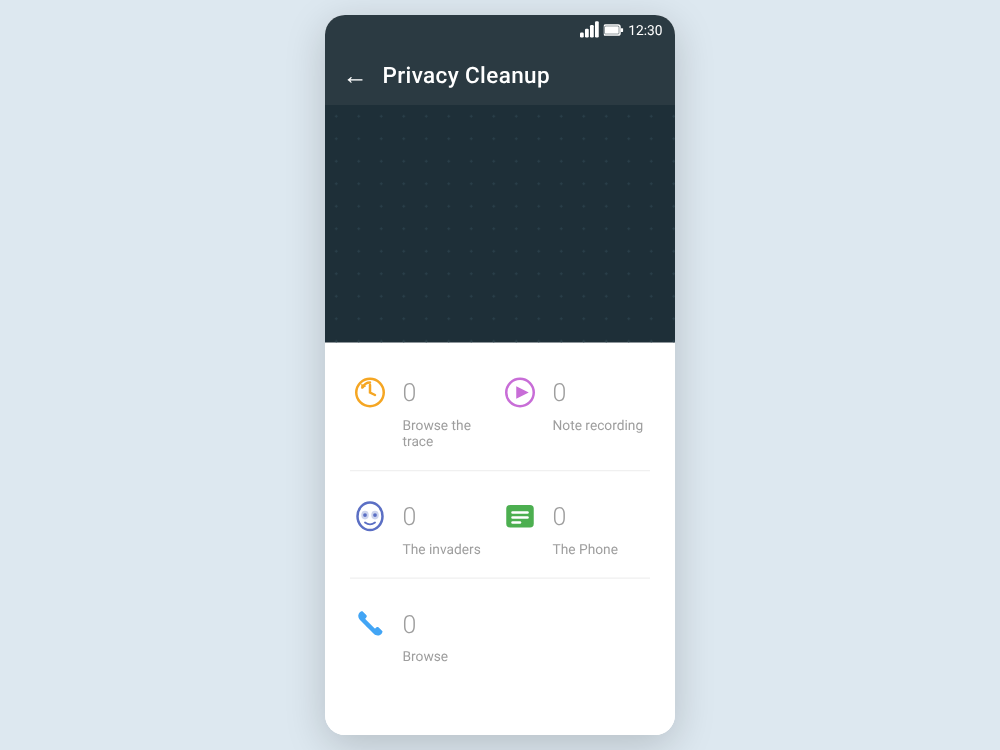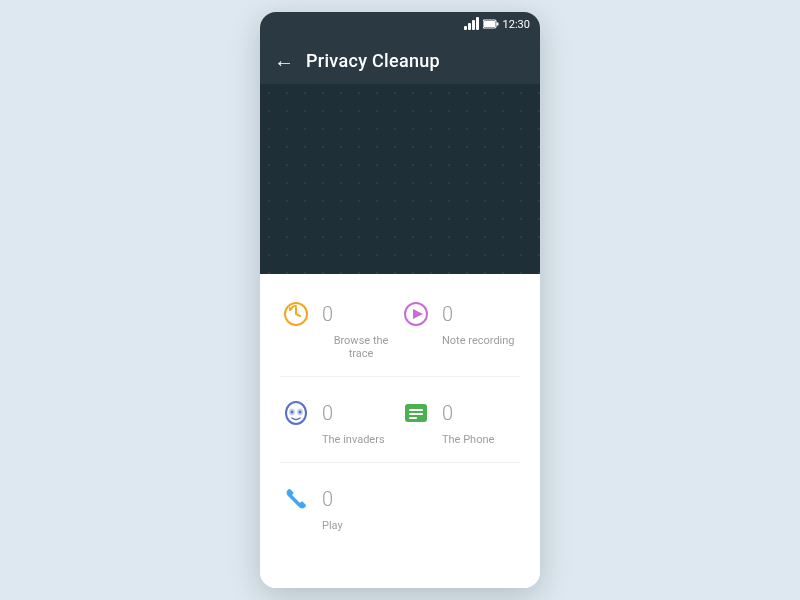--- a/index.html
+++ b/index.html
@@ -130,21 +130,20 @@
       font-weight: 300;
       color: #9e9e9e;
       line-height: 1;
     }
 
     .item-label {
       font-size: 11px;
       color: #9e9e9e;
       margin-left: 42px;
       margin-top: 2px;
-      text-align: center;
     }
   </style>
 </head>
 <body>
 
 <div class="phone-frame">
 
   <div class="status-bar">
     <div class="signal-bars">
       <span style="height:4px"></span>
@@ -244,19 +243,19 @@
       <div class="item" style="flex:1;">
         <div class="item-top">
 
           <div class="item-icon">
             <svg width="28" height="28" viewBox="0 0 28 28">
               <path d="M8 4 C8 4 6 4 5 6 C4 8 5 10 6 11 C9 14 14 19 17 22 C18 23 20 24 22 23 C24 22 24 20 24 20 L21 17 C21 17 20 16 19 17 C18 18 18 18 17 17 C15 15 13 13 11 11 C10 10 10 10 11 9 C12 8 11 7 11 7 L8 4 Z" fill="#42a5f5"></path>
             </svg>
           </div>
           <span class="item-count">0</span>
         </div>
-        <span class="item-label">Play</span>
+        <span class="item-label">Browse</span>
       </div>
       <div style="flex:1;"></div>
     </div>
 
   </div>
 </div>
 
 </body></html>

